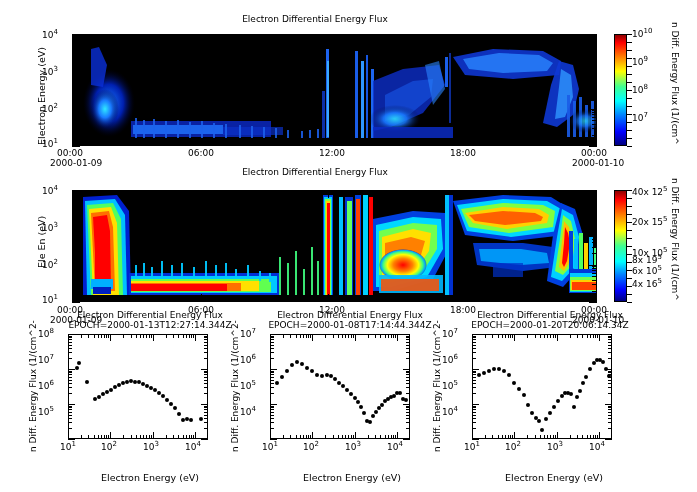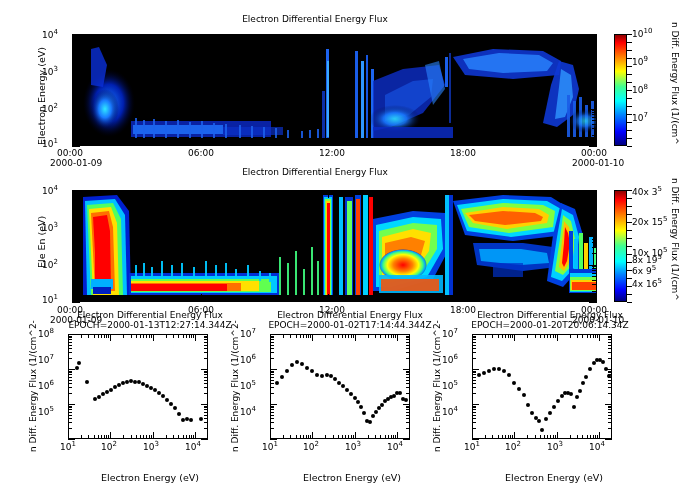--- a/index.html
+++ b/index.html
@@ -272,25 +272,25 @@
   <div class="tick abs" style="left:247px;">12:00</div>
   <div class="tick abs" style="left:378px;">18:00</div>
   <div class="tick abs" style="left:509px;">00:00</div>
   <div class="tick abs" style="left:-22px;top:10px;">2000-01-09</div>
   <div class="tick abs" style="left:500px;top:10px;">2000-01-10</div>
 </div>
 
 <div class="cbar" style="left:614px;top:190px;width:13px;height:112px;
   background:linear-gradient(to top,#00007f 0%,#0000ff 10%,#0080ff 24%,#00ffff 36%,#40ff90 50%,#ffff00 64%,#ff8000 78%,#ff0000 92%,#8f0000 100%);"></div>
 <div class="abs" style="left:632px;top:190px;">
-  <div class="tick abs" style="left:0;top:-3px;"><span>40x 3</span><sup>5</sup></div>
+  <div class="tick abs" style="left:0;top:-3px;"><span>40x 12</span><sup>5</sup></div>
   <div class="tick abs" style="left:0;top:27px;"><span>20x 15</span><sup>5</sup></div>
   <div class="tick abs" style="left:0;top:58px;"><span>10x 10</span><sup>5</sup></div>
   <div class="tick abs" style="left:0;top:65px;"><span>8x 19</span><sup>5</sup></div>
-  <div class="tick abs" style="left:0;top:76px;"><span>6x 9</span><sup>5</sup></div>
+  <div class="tick abs" style="left:0;top:76px;"><span>6x 10</span><sup>5</sup></div>
   <div class="tick abs" style="left:0;top:89px;"><span>4x 16</span><sup>5</sup></div>
 </div>
 <div class="abs vrotR" style="left:680px;top:178px;font-size:9px;">n Diff. Energy Flux (1/(cm^</div>
 
 <div class="abs ttl" style="left:50px;top:310px;width:200px;">Electron Differential Energy Flux</div>
 <div class="abs ttl" style="left:40px;top:320px;width:220px;">EPOCH=2000-01-13T12:27:14.344Z</div>
 <div class="abs vrot" style="left:28px;top:452px;font-size:9px;">n Diff. Energy Flux (1/(cm^2-</div>
 <div class="abs ttl" style="left:70px;top:472px;width:160px;font-size:9.5px;">Electron Energy (eV)</div>
 
 <div class="specpanel" style="left:68px;top:334px;width:140px;height:105px;">
@@ -335,21 +335,21 @@
   <div class="tick abs" style="left:0;top:73px;"><span>10</span><sup>5</sup></div>
 </div>
 <div class="abs" style="left:68px;top:442px;">
   <div class="tick abs" style="left:-8px;"><span>10</span><sup>1</sup></div>
   <div class="tick abs" style="left:33px;"><span>10</span><sup>2</sup></div>
   <div class="tick abs" style="left:75px;"><span>10</span><sup>3</sup></div>
   <div class="tick abs" style="left:117px;"><span>10</span><sup>4</sup></div>
 </div>
 
 <div class="abs ttl" style="left:250px;top:310px;width:200px;">Electron Differential Energy Flux</div>
-<div class="abs ttl" style="left:240px;top:320px;width:220px;">EPOCH=2000-01-02T17:14:44.344Z</div>
+<div class="abs ttl" style="left:240px;top:320px;width:220px;">EPOCH=2000-01-08T17:14:44.344Z</div>
 <div class="abs vrot" style="left:230px;top:452px;font-size:9px;">n Diff. Energy Flux (1/(cm^2-</div>
 <div class="abs ttl" style="left:272px;top:472px;width:160px;font-size:9.5px;">Electron Energy (eV)</div>
 
 <div class="specpanel" style="left:270px;top:334px;width:140px;height:105px;">
   <svg width="138" height="103" viewBox="0 0 138 103" style="display:block">
     <g fill="#000">
       <circle cx="6" cy="48" r="2"></circle>
         <circle cx="11" cy="42" r="2"></circle>
       <circle cx="16" cy="36" r="2"></circle>
         <circle cx="21" cy="30" r="2"></circle>

